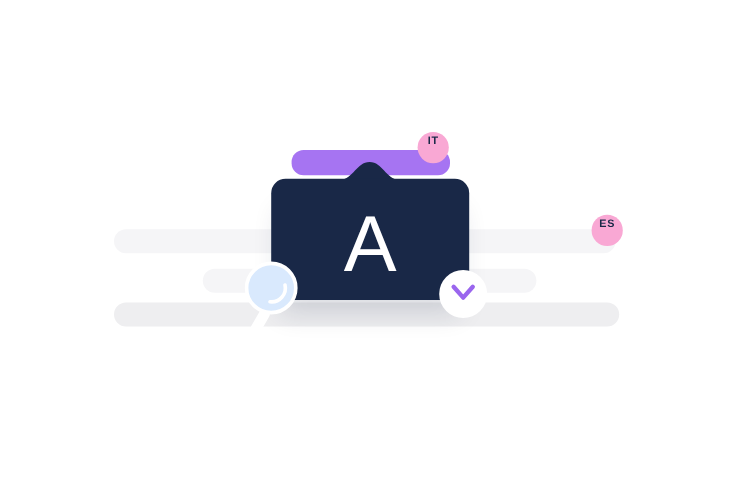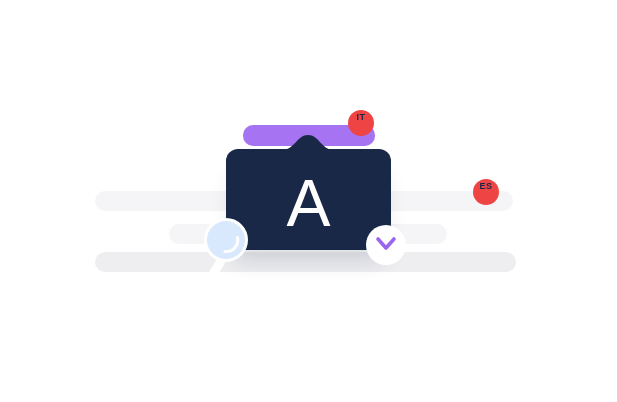--- a/index.html
+++ b/index.html
@@ -11,28 +11,28 @@
     font-family:"Liberation Sans", sans-serif;
   }
   
   .skel{position:absolute;border-radius:10px;background:#f5f5f7;}
   .skel-1{left:95px;top:191px;width:418px;height:20px;z-index:1;}
   .skel-2{left:169px;top:224px;width:278px;height:20px;z-index:1;}
   .skel-3{left:95px;top:252px;width:421px;height:20px;background:#eeeef0;z-index:1;}
   
   .badge{
     position:absolute;width:26px;height:26px;border-radius:50%;
-    background:#ef4444;display:flex;justify-content:center;align-items:flex-start;
+    background:#f9a8d4;display:flex;justify-content:center;align-items:flex-start;
     padding-top:2px;box-sizing:border-box;
   }
   .badge span{
     font-size:9px;font-weight:bold;letter-spacing:.6px;color:#192847;line-height:10px;
   }
   .badge-it{left:348px;top:110px;z-index:4;}
-  .badge-es{left:473px;top:179px;z-index:2;}
+  .badge-es{left:493px;top:179px;z-index:2;}
   
   .hl-bar{
     position:absolute;left:243px;top:125px;width:132px;height:21px;
     border-radius:10px;background:#a674f2;z-index:3;
   }
   
   .hump{position:absolute;left:283px;top:133px;width:50px;height:17px;z-index:5;}
   
   .letter-card{
     position:absolute;left:226px;top:149px;width:165px;height:101px;

